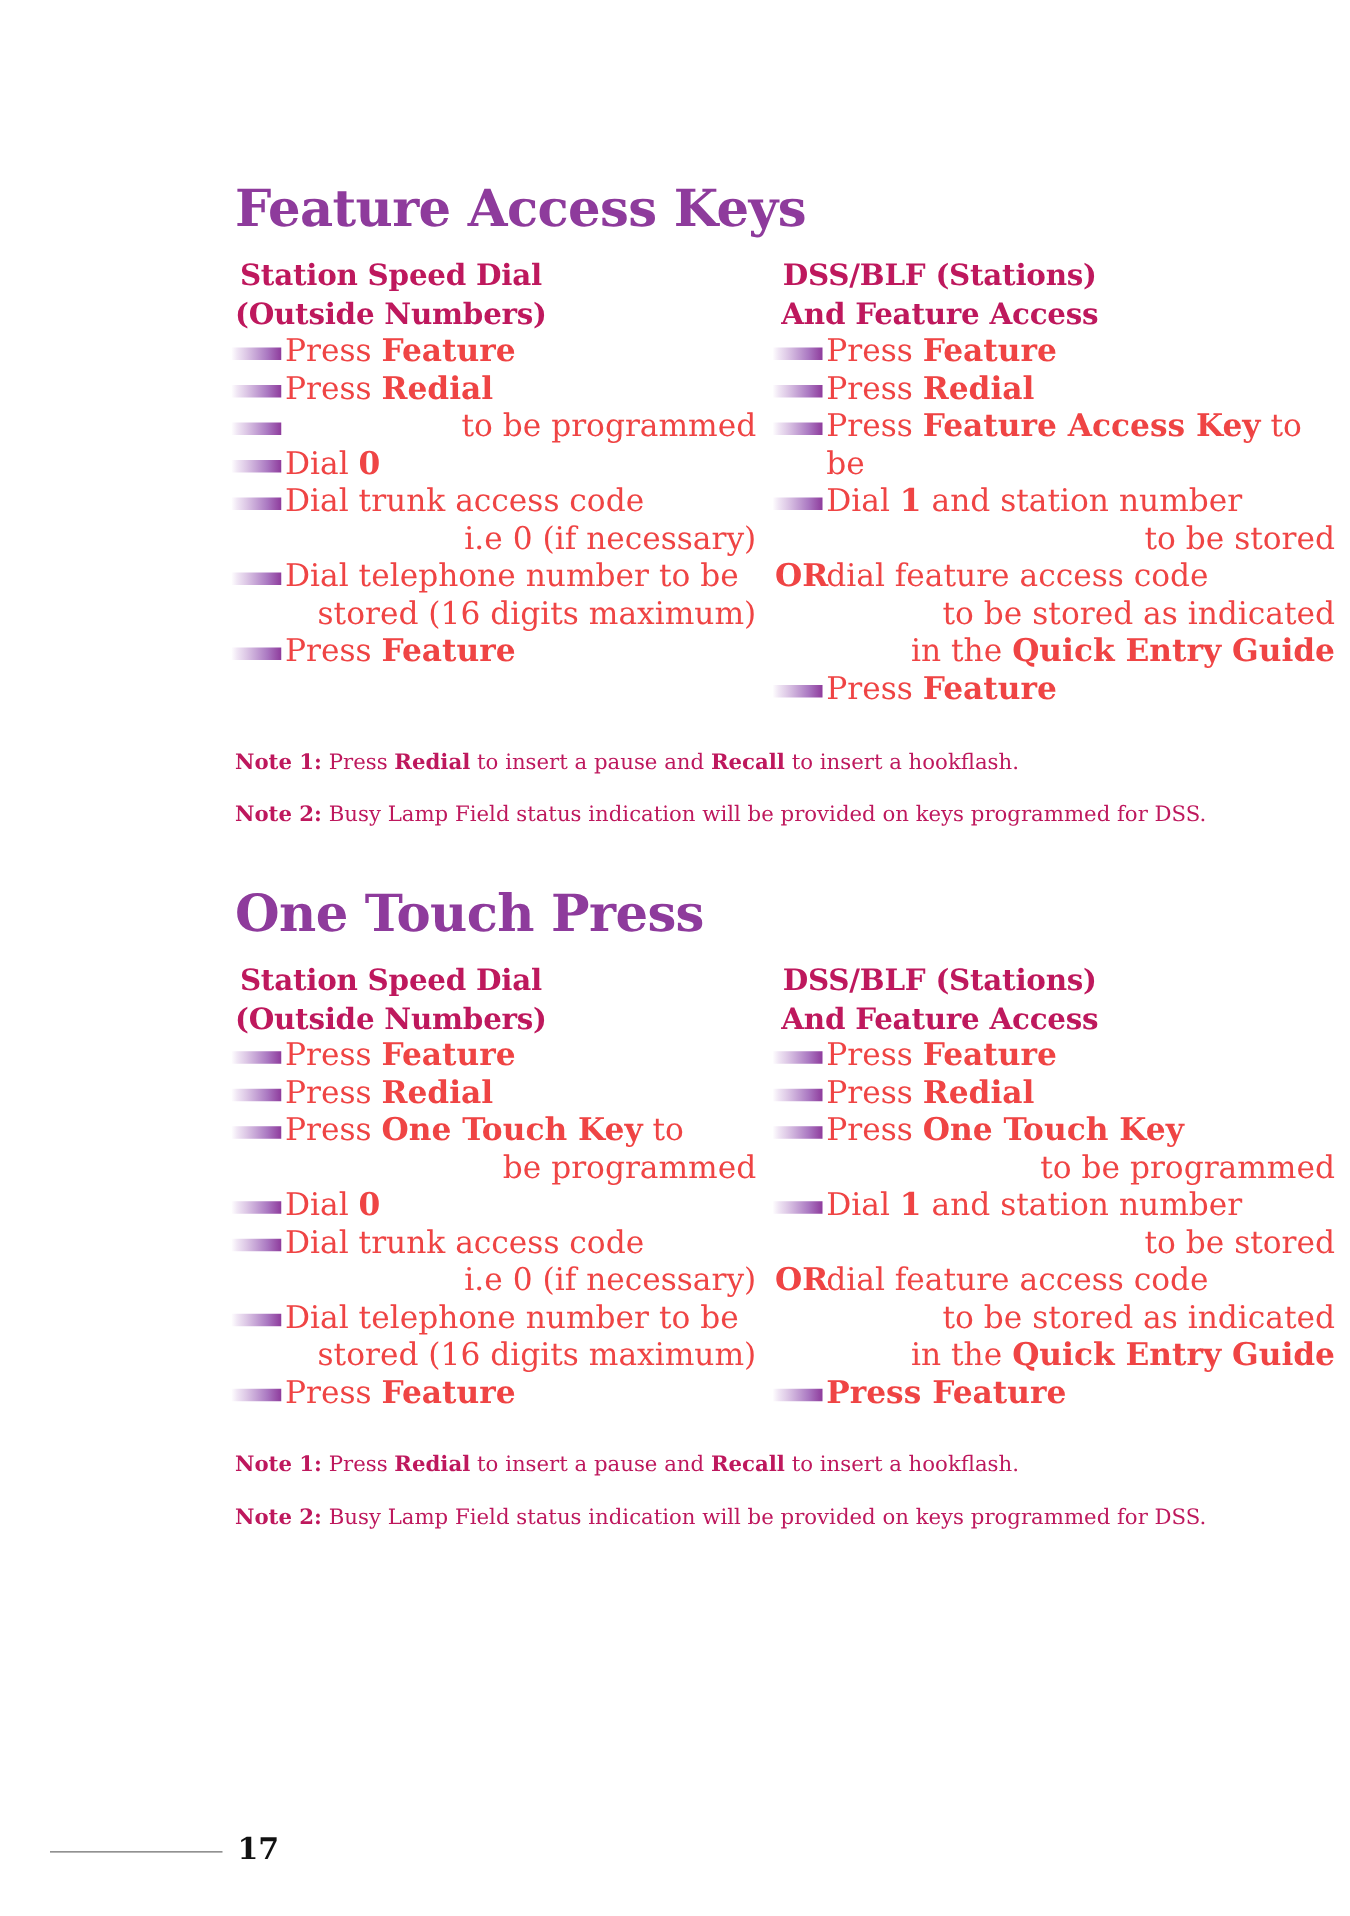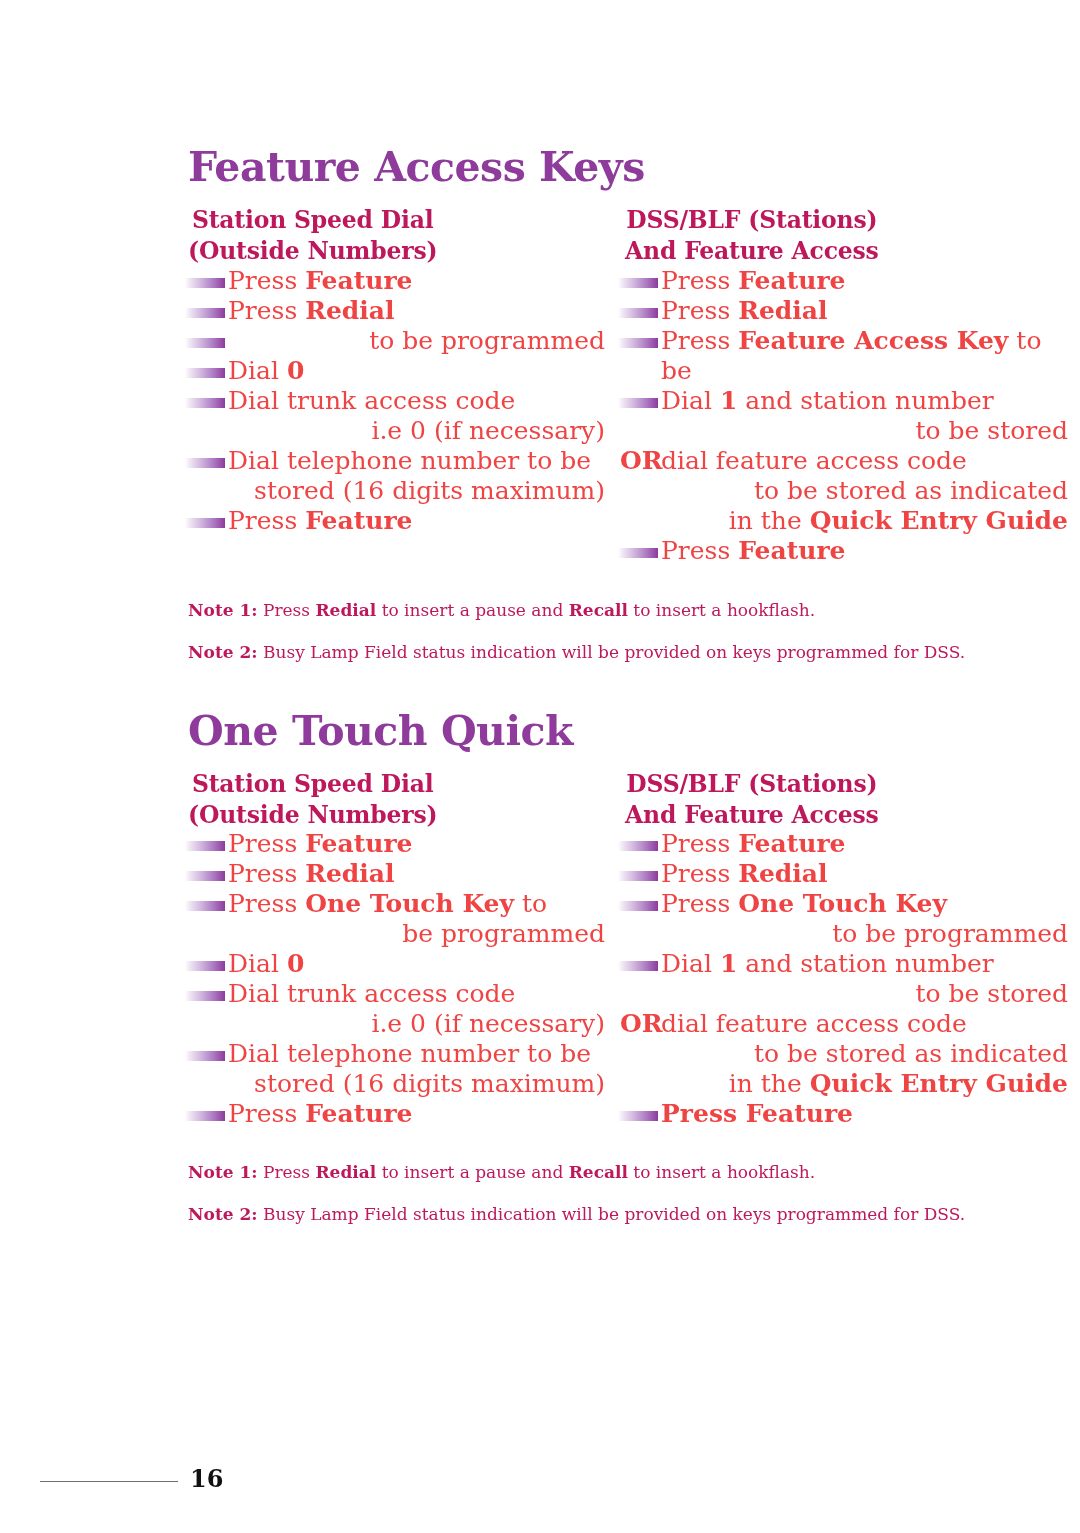--- a/index.html
+++ b/index.html
@@ -148,21 +148,21 @@
       <div class="li"><span class="bullet"></span><span>Press <b>Redial</b></span></div>
       <div class="li"><span class="bullet"></span><span>Press <b>Feature Access Key</b> to be</span></div>
       <div class="li"><span class="bullet"></span><span>Dial <b>1</b> and station number</span><span class="cont">to be stored</span></div>
       <div class="li no-bullet"><span class="or">OR</span><span>dial feature access code</span><span class="cont">to be stored as indicated</span><span class="cont">in the <b>Quick Entry Guide</b></span></div>
       <div class="li"><span class="bullet"></span><span>Press <b>Feature</b></span></div>
     </div>
 
   <div class="note" style="top:597px;"><b>Note 1:</b> Press <b>Redial</b> to insert a pause and <b>Recall</b> to insert a hookflash.</div>
   <div class="note" style="top:639px;"><b>Note 2:</b> Busy Lamp Field status indication will be provided on keys programmed for DSS.</div>
 
-  <div class="section-title" style="top:707px;">One Touch Quick</div>
+  <div class="section-title" style="top:707px;">One Touch Press</div>
 
   <div class="col-head" style="left:148px; top:769px;">
     <div>Station Speed Dial</div>
     <div>(Outside Numbers)</div>
   </div>
 
   <div class="col-head" style="left:585px; top:769px;">
     <div>DSS/BLF (Stations)</div>
     <div>And Feature Access</div>
   </div>
@@ -183,15 +183,15 @@
       <div class="li"><span class="bullet"></span><span>Press <b>One Touch Key</b></span><span class="cont">to be programmed</span></div>
       <div class="li"><span class="bullet"></span><span>Dial <b>1</b> and station number</span><span class="cont">to be stored</span></div>
       <div class="li no-bullet"><span class="or">OR</span><span>dial feature access code</span><span class="cont">to be stored as indicated</span><span class="cont">in the <b>Quick Entry Guide</b></span></div>
       <div class="li all-bold"><span class="bullet"></span><span>Press <b>Feature</b></span></div>
     </div>
 
   <div class="note" style="top:1159px;"><b>Note 1:</b> Press <b>Redial</b> to insert a pause and <b>Recall</b> to insert a hookflash.</div>
   <div class="note" style="top:1201px;"><b>Note 2:</b> Busy Lamp Field status indication will be provided on keys programmed for DSS.</div>
 
   <div class="footer-rule"></div>
-  <div class="folio">16</div>
+  <div class="folio">17</div>
 
 </div>
 
 </body></html>

